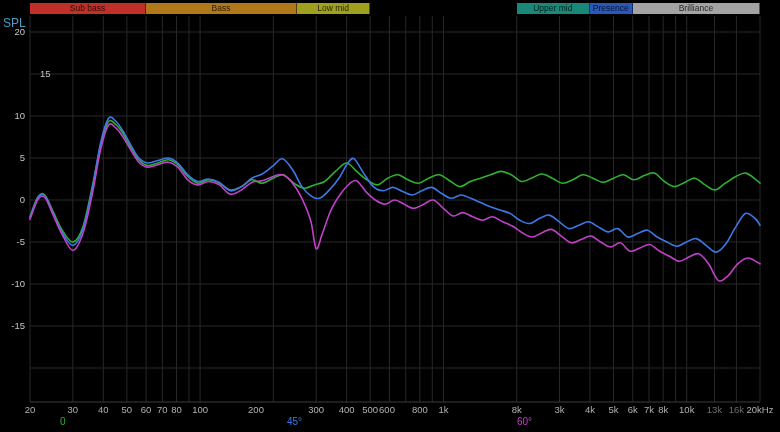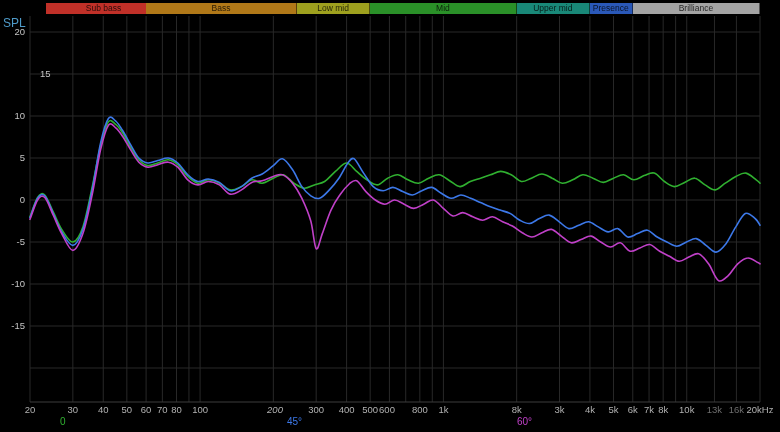--- a/index.html
+++ b/index.html
@@ -60,31 +60,28 @@
       <line x1="30" y1="242" x2="760" y2="242" stroke="#282828" stroke-width="1"></line>
       <line x1="30" y1="284" x2="760" y2="284" stroke="#282828" stroke-width="1"></line>
       <line x1="30" y1="326" x2="760" y2="326" stroke="#282828" stroke-width="1"></line>
       <line x1="30" y1="368" x2="760" y2="368" stroke="#282828" stroke-width="1"></line>
       <line x1="30" y1="402" x2="760" y2="402" stroke="#3c3c3c" stroke-width="1"></line>
       <path d="M30.0 216.8C31.3 213.6 35.2 201.1 37.6 197.5C40.1 193.8 42.1 192.4 44.8 195.0C47.4 197.5 50.8 206.9 53.6 212.6C56.4 218.3 58.5 224.5 61.7 229.4C64.9 234.3 69.3 242.4 72.8 242.0C76.4 241.6 79.7 236.0 82.9 226.9C86.1 217.8 89.2 201.0 92.1 187.4C95.1 173.8 97.9 156.3 100.6 145.4C103.3 134.5 105.9 125.4 108.4 121.9C110.9 118.4 113.3 122.6 115.7 124.4C118.0 126.2 120.0 128.9 122.5 132.8C125.1 136.7 128.3 143.4 131.0 147.9C133.7 152.4 136.0 156.7 138.8 159.7C141.6 162.6 144.7 165.0 147.8 165.6C151.0 166.1 154.4 164.0 157.8 163.0C161.2 162.1 164.9 159.4 168.3 159.7C171.6 160.0 174.6 161.9 177.8 164.7C181.1 167.5 184.4 173.4 187.8 176.5C191.1 179.6 194.5 182.6 197.9 183.2C201.4 183.8 204.6 179.8 208.2 179.8C211.8 179.8 215.7 181.5 219.4 183.2C223.0 184.9 226.5 189.4 230.2 189.9C233.9 190.5 237.9 188.2 241.5 186.6C245.1 184.9 248.3 180.4 251.7 179.8C255.2 179.3 258.6 183.5 262.2 183.2C265.8 182.9 269.8 179.6 273.3 178.2C276.9 176.8 280.0 174.0 283.4 174.8C286.8 175.6 290.4 181.0 293.9 183.2C297.4 185.4 300.8 188.0 304.3 188.2C307.7 188.5 311.0 186.0 314.4 184.9C317.8 183.8 321.1 183.8 324.6 181.5C328.1 179.3 331.8 174.5 335.4 171.4C339.1 168.4 343.0 163.0 346.6 163.0C350.1 163.0 353.3 168.6 356.7 171.4C360.0 174.2 363.5 177.6 366.9 179.8C370.4 182.1 373.9 185.2 377.3 184.9C380.8 184.6 384.2 179.8 387.7 178.2C391.1 176.5 394.5 174.5 397.9 174.8C401.3 175.1 404.5 178.4 408.0 179.8C411.4 181.2 415.0 183.5 418.5 183.2C422.0 182.9 425.3 179.6 428.7 178.2C432.1 176.8 435.6 174.4 439.1 174.8C442.6 175.2 446.1 178.7 449.6 180.7C453.1 182.6 456.5 186.4 460.0 186.6C463.5 186.7 466.9 182.9 470.3 181.5C473.7 180.1 477.1 179.3 480.5 178.2C483.8 177.0 487.0 175.9 490.4 174.8C493.8 173.7 497.3 171.4 500.7 171.4C504.2 171.4 507.8 173.1 511.2 174.8C514.7 176.5 518.0 181.0 521.3 181.5C524.7 182.1 528.0 179.4 531.4 178.2C534.9 176.9 538.5 174.0 541.9 174.0C545.4 174.0 548.8 176.6 552.2 178.2C555.6 179.7 558.9 182.9 562.3 183.2C565.7 183.5 569.3 181.2 572.7 179.8C576.2 178.4 579.4 175.1 582.8 174.8C586.2 174.5 589.6 176.9 593.0 178.2C596.5 179.4 599.9 182.4 603.3 182.4C606.7 182.4 610.1 179.4 613.5 178.2C616.9 176.9 620.2 174.5 623.6 174.8C627.0 175.1 630.4 179.7 633.8 179.8C637.2 180.0 640.7 176.8 644.1 175.6C647.5 174.5 650.8 172.1 654.2 173.1C657.6 174.1 661.1 179.3 664.5 181.5C667.9 183.8 671.1 186.4 674.4 186.6C677.8 186.7 681.2 183.8 684.6 182.4C688.0 181.0 691.5 177.7 694.9 178.2C698.3 178.6 701.7 182.9 705.1 184.9C708.5 186.8 711.9 190.2 715.3 189.9C718.6 189.6 721.9 185.4 725.3 183.2C728.7 181.0 732.3 178.2 735.8 176.5C739.2 174.8 742.5 172.6 745.9 173.1C749.3 173.7 753.9 178.2 756.2 179.8C758.6 181.5 759.4 182.6 760.0 183.2" fill="none" stroke="#30b030" stroke-width="1.6" stroke-linejoin="round" stroke-linecap="round"></path>
       <path d="M30.0 217.6C31.3 214.4 35.2 202.0 37.6 198.3C40.1 194.7 42.1 193.1 44.8 195.8C47.4 198.5 50.8 208.3 53.6 214.3C56.4 220.3 58.5 226.7 61.7 231.9C64.9 237.1 69.3 245.8 72.8 245.4C76.4 244.9 79.7 238.6 82.9 229.4C86.1 220.2 89.2 204.3 92.1 189.9C95.1 175.5 97.9 154.8 100.6 142.9C103.3 131.0 105.9 122.2 108.4 118.5C110.9 114.9 113.3 119.1 115.7 121.0C118.0 123.0 120.0 126.2 122.5 130.3C125.1 134.3 128.3 140.8 131.0 145.4C133.7 150.0 136.0 155.1 138.8 158.0C141.6 160.9 144.7 162.6 147.8 163.0C151.0 163.5 154.4 161.4 157.8 160.5C161.2 159.7 164.9 157.6 168.3 158.0C171.6 158.4 174.6 160.2 177.8 163.0C181.1 165.8 184.4 171.7 187.8 174.8C191.1 177.9 194.5 180.8 197.9 181.5C201.4 182.2 204.6 178.9 208.2 179.0C211.8 179.1 215.7 180.4 219.4 182.4C223.0 184.3 226.5 190.1 230.2 190.8C233.9 191.5 237.9 188.7 241.5 186.6C245.1 184.5 248.3 180.3 251.7 178.2C255.2 176.1 258.6 176.1 262.2 174.0C265.8 171.9 270.0 168.1 273.3 165.6C276.7 163.0 279.2 158.1 282.4 158.8C285.7 159.5 289.4 165.1 292.6 169.8C295.8 174.4 298.8 182.2 301.9 186.6C304.9 190.9 307.8 193.8 310.8 195.8C313.7 197.8 316.5 199.3 319.6 198.3C322.8 197.3 326.2 193.3 329.4 189.9C332.6 186.6 335.8 182.6 338.9 178.2C342.0 173.7 345.3 166.3 347.9 163.0C350.4 159.8 351.6 157.2 354.2 158.8C356.8 160.5 360.4 168.5 363.6 173.1C366.8 177.7 370.0 183.6 373.3 186.6C376.5 189.5 379.8 190.6 383.1 190.8C386.3 190.9 389.6 187.3 392.9 187.4C396.2 187.5 399.4 190.3 402.7 191.6C405.9 192.9 409.1 195.1 412.3 195.0C415.5 194.8 418.6 192.0 421.8 190.8C425.0 189.5 428.4 187.0 431.7 187.4C434.9 187.8 438.1 191.5 441.3 193.3C444.5 195.1 447.8 198.0 451.1 198.3C454.3 198.6 457.6 195.0 460.9 195.0C464.2 195.0 467.5 197.1 470.7 198.3C474.0 199.6 477.2 201.1 480.5 202.5C483.8 203.9 487.1 205.5 490.4 206.7C493.7 208.0 496.8 209.0 500.1 210.1C503.4 211.2 506.8 211.8 510.1 213.4C513.4 215.1 516.5 218.5 519.8 220.2C523.0 221.8 526.3 223.8 529.6 223.5C532.9 223.2 536.1 219.9 539.4 218.5C542.7 217.1 545.9 214.6 549.2 215.1C552.5 215.7 555.9 219.6 559.2 221.8C562.5 224.1 565.7 228.0 568.9 228.6C572.2 229.1 575.5 226.3 578.8 225.2C582.1 224.1 585.3 221.6 588.6 221.8C591.8 222.1 595.0 225.2 598.3 226.9C601.5 228.6 604.8 231.6 608.1 231.9C611.3 232.2 614.6 227.7 617.8 228.6C621.1 229.4 624.4 236.1 627.7 237.0C631.0 237.8 634.3 234.7 637.6 233.6C640.9 232.5 644.1 229.7 647.4 230.2C650.6 230.8 653.9 235.0 657.2 237.0C660.4 238.9 663.7 240.5 666.9 242.0C670.2 243.5 673.5 246.2 676.8 246.2C680.1 246.2 683.3 243.3 686.5 242.0C689.8 240.7 693.1 238.1 696.3 238.6C699.6 239.2 702.7 243.1 706.0 245.4C709.3 247.6 712.8 252.4 716.1 252.1C719.4 251.8 722.7 247.9 726.0 243.7C729.3 239.5 732.5 231.9 735.8 226.9C739.0 221.8 742.1 214.8 745.3 213.4C748.5 212.0 752.7 216.5 755.1 218.5C757.6 220.4 759.2 224.1 760.0 225.2" fill="none" stroke="#3c78e8" stroke-width="1.6" stroke-linejoin="round" stroke-linecap="round"></path>
       <path d="M30.0 219.3C31.3 216.1 35.2 203.6 37.6 200.0C40.1 196.4 42.1 194.8 44.8 197.5C47.4 200.1 50.8 209.9 53.6 216.0C56.4 222.0 58.5 227.9 61.7 233.6C64.9 239.3 69.3 250.4 72.8 250.4C76.4 250.4 79.7 242.8 82.9 233.6C86.1 224.4 89.2 209.0 92.1 195.0C95.1 181.0 97.9 161.2 100.6 149.6C103.3 138.0 105.9 128.9 108.4 125.2C110.9 121.6 113.3 125.9 115.7 127.8C118.0 129.6 120.0 132.4 122.5 136.2C125.1 139.9 128.3 146.1 131.0 150.4C133.7 154.8 136.0 159.4 138.8 162.2C141.6 165.0 144.7 166.8 147.8 167.2C151.0 167.7 154.4 165.6 157.8 164.7C161.2 163.9 164.9 161.8 168.3 162.2C171.6 162.6 174.6 164.3 177.8 167.2C181.1 170.2 184.4 176.9 187.8 179.8C191.1 182.8 194.5 184.6 197.9 184.9C201.4 185.2 204.6 181.5 208.2 181.5C211.8 181.5 215.7 182.8 219.4 184.9C223.0 187.0 226.5 193.3 230.2 194.1C233.9 195.0 237.9 191.9 241.5 189.9C245.1 188.0 248.3 183.9 251.7 182.4C255.2 180.8 258.6 181.7 262.2 180.7C265.8 179.7 270.0 177.5 273.3 176.5C276.7 175.5 279.2 173.7 282.4 174.8C285.7 175.9 289.4 179.3 292.6 183.2C295.8 187.1 298.8 192.0 301.9 198.3C304.9 204.6 308.4 212.6 310.8 221.0C313.1 229.4 314.3 246.6 316.2 248.7C318.1 250.8 319.9 240.0 322.3 233.6C324.8 227.2 328.0 216.5 331.0 210.1C333.9 203.6 336.7 199.3 339.8 195.0C342.8 190.6 346.4 186.4 349.2 184.0C352.0 181.7 353.9 179.4 356.7 180.7C359.4 181.9 362.7 188.4 365.9 191.6C369.0 194.8 372.1 197.9 375.3 200.0C378.5 202.1 381.7 204.2 384.9 204.2C388.1 204.2 391.4 200.0 394.6 200.0C397.8 200.0 401.0 202.8 404.2 204.2C407.4 205.6 410.5 208.4 413.7 208.4C417.0 208.4 420.4 205.6 423.7 204.2C427.0 202.8 430.2 199.3 433.4 200.0C436.7 200.7 440.2 205.7 443.4 208.4C446.7 211.1 449.8 215.3 453.0 216.0C456.2 216.7 459.4 212.5 462.7 212.6C466.0 212.7 469.4 215.5 472.8 216.8C476.1 218.1 479.4 220.2 482.7 220.2C486.0 220.2 489.1 216.5 492.4 216.8C495.7 217.1 499.2 220.3 502.6 221.8C505.9 223.4 509.1 224.2 512.4 226.0C515.6 227.9 519.1 230.9 522.3 232.8C525.6 234.6 528.6 237.0 531.9 237.0C535.2 237.0 538.7 234.0 541.9 232.8C545.2 231.5 548.2 228.8 551.5 229.4C554.7 230.0 558.0 233.9 561.3 236.1C564.5 238.4 567.9 242.3 571.2 242.8C574.5 243.4 577.8 240.6 581.1 239.5C584.4 238.4 587.7 235.7 591.0 236.1C594.2 236.5 597.5 240.2 600.7 242.0C604.0 243.8 607.2 246.9 610.5 247.0C613.8 247.2 617.0 242.1 620.3 242.8C623.5 243.5 626.8 250.4 630.1 251.2C633.4 252.1 636.6 249.0 639.9 247.9C643.2 246.8 646.5 244.0 649.8 244.5C653.1 245.1 656.4 249.3 659.7 251.2C662.9 253.2 666.2 254.6 669.5 256.3C672.7 258.0 676.0 261.2 679.2 261.3C682.4 261.5 685.6 258.4 688.8 257.1C692.1 255.9 695.4 252.6 698.7 253.8C702.0 254.9 705.3 259.4 708.6 263.8C711.9 268.3 715.2 278.7 718.5 280.6C721.7 282.6 725.0 278.4 728.2 275.6C731.4 272.8 734.5 266.8 737.7 263.8C741.0 260.9 744.4 258.2 747.7 258.0C751.0 257.7 755.3 261.2 757.3 262.2C759.4 263.1 759.6 263.6 760.0 263.8" fill="none" stroke="#c040c8" stroke-width="1.6" stroke-linejoin="round" stroke-linecap="round"></path>
     </svg>
   <div class="band-bar">
-      <div class="band" style="left: 30px; width: 116.1px; background: rgb(192, 48, 40); margin-left: 16px;">
+      <div class="band" style="left: 30px; width: 116.1px; background: rgb(192, 48, 40);">
         <span>Sub bass</span>
       </div>
       <div class="band" style="left: 146.1px; width: 150.815px; background: rgb(176, 120, 24);">
         <span>Bass</span>
       </div>
       <div class="band" style="left: 296.915px; width: 73.2506px; background: rgb(158, 160, 30);">
         <span>Low mid</span>
-      </div>
-      <div class="band" style="left: 370.165px; width: 146.501px; background: rgb(42, 144, 40);">
-        <span>Mid</span>
       </div>
       <div class="band" style="left: 516.667px; width: 73.2506px; background: rgb(25, 136, 120);">
         <span>Upper mid</span>
       </div>
       <div class="band" style="left: 589.917px; width: 42.8489px; background: rgb(42, 88, 184);">
         <span>Presence</span>
       </div>
       <div class="band" style="left: 632.766px; width: 127.234px; background: #a3a3a3;">
         <span>Brilliance</span>
       </div>
@@ -102,21 +99,21 @@
     </div>
   <div>
       <span class="xlab" style="left: 30px;">20</span>
       <span class="xlab" style="left: 72.8489px;">30</span>
       <span class="xlab" style="left: 103.251px;">40</span>
       <span class="xlab" style="left: 126.832px;">50</span>
       <span class="xlab" style="left: 146.1px;">60</span>
       <span class="xlab" style="left: 162.39px;">70</span>
       <span class="xlab" style="left: 176.501px;">80</span>
       <span class="xlab" style="left: 200.083px;">100</span>
-      <span class="xlab" style="left: 275px; font-style: italic;">200</span>
+      <span class="xlab" style="left: 256px;">200</span>
       <span class="xlab" style="left: 316.182px;">300</span>
       <span class="xlab" style="left: 346.584px;">400</span>
       <span class="xlab" style="left: 370.165px;">500</span>
       <span class="xlab" style="left: 387px;">600</span>
       <span class="xlab" style="left: 419.835px;">800</span>
       <span class="xlab" style="left: 443.416px;">1k</span>
       <span class="xlab" style="left: 516.667px;">8k</span>
       <span class="xlab" style="left: 559.516px;">3k</span>
       <span class="xlab" style="left: 589.917px;">4k</span>
       <span class="xlab" style="left: 613.499px;">5k</span>

